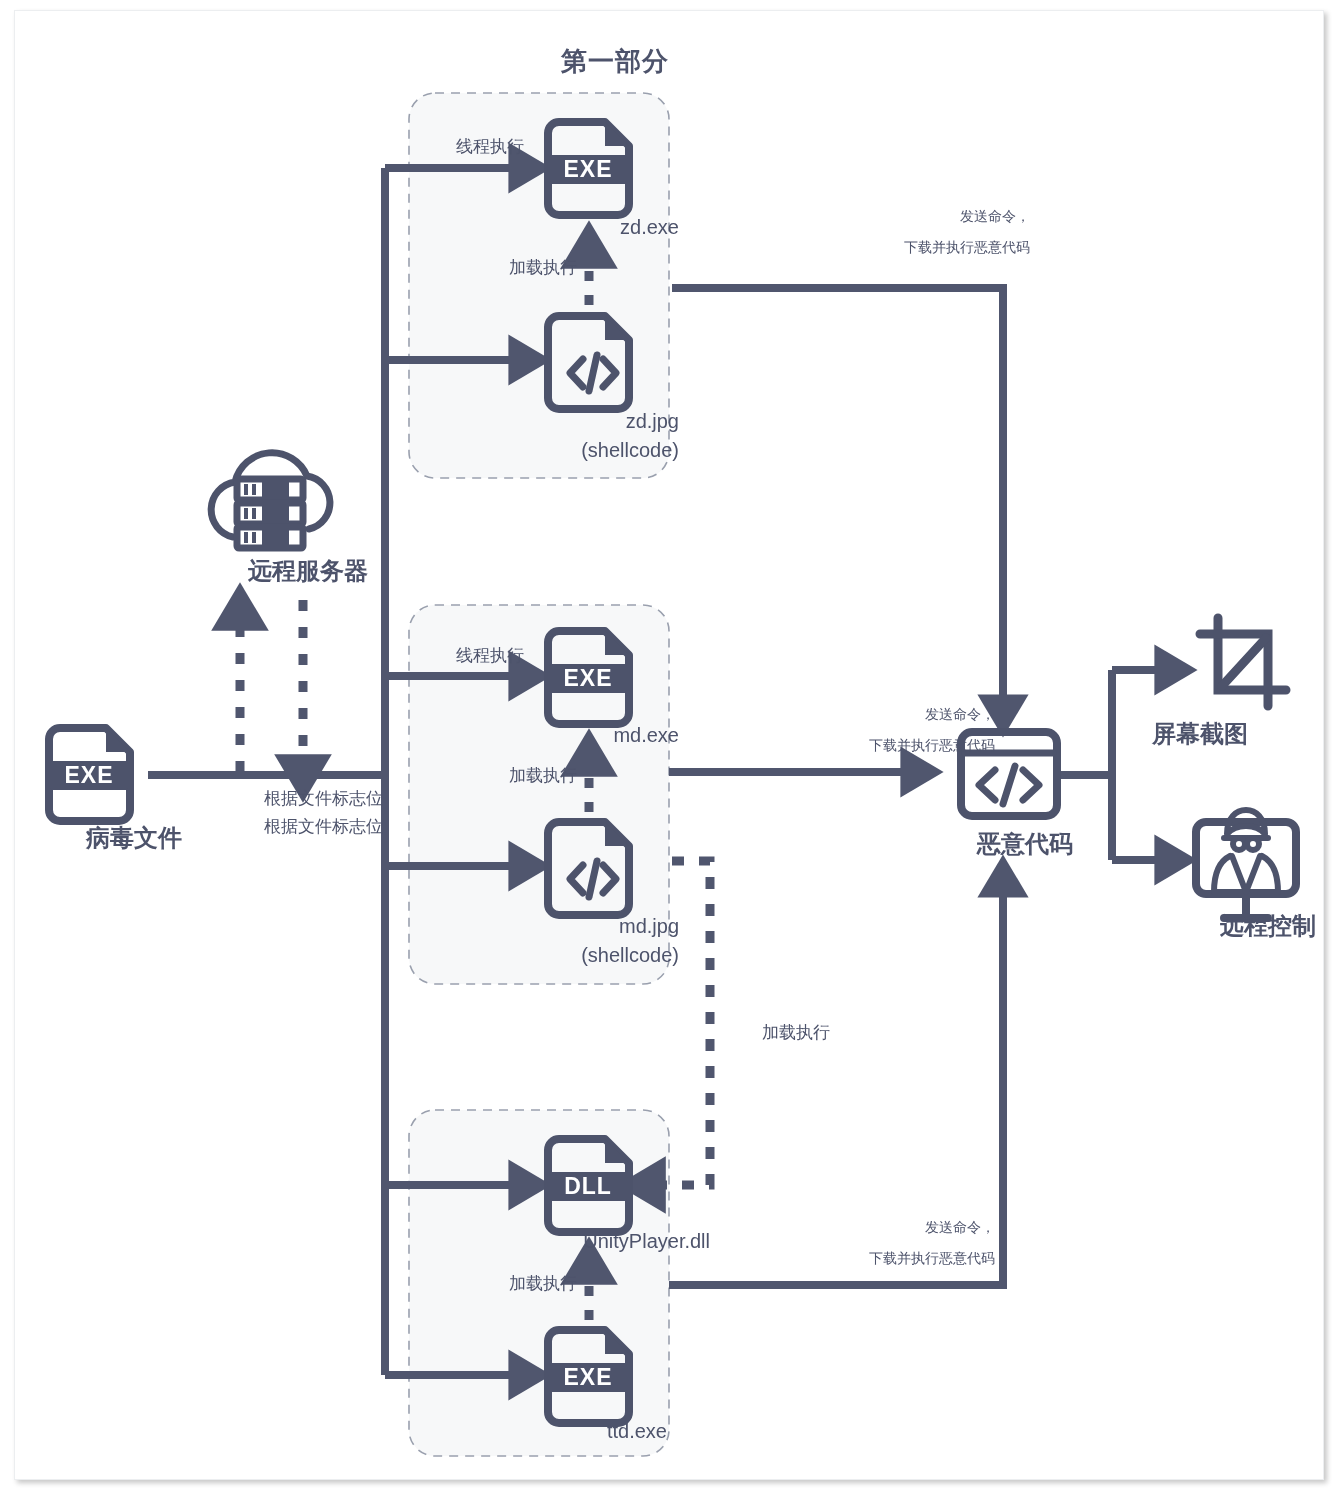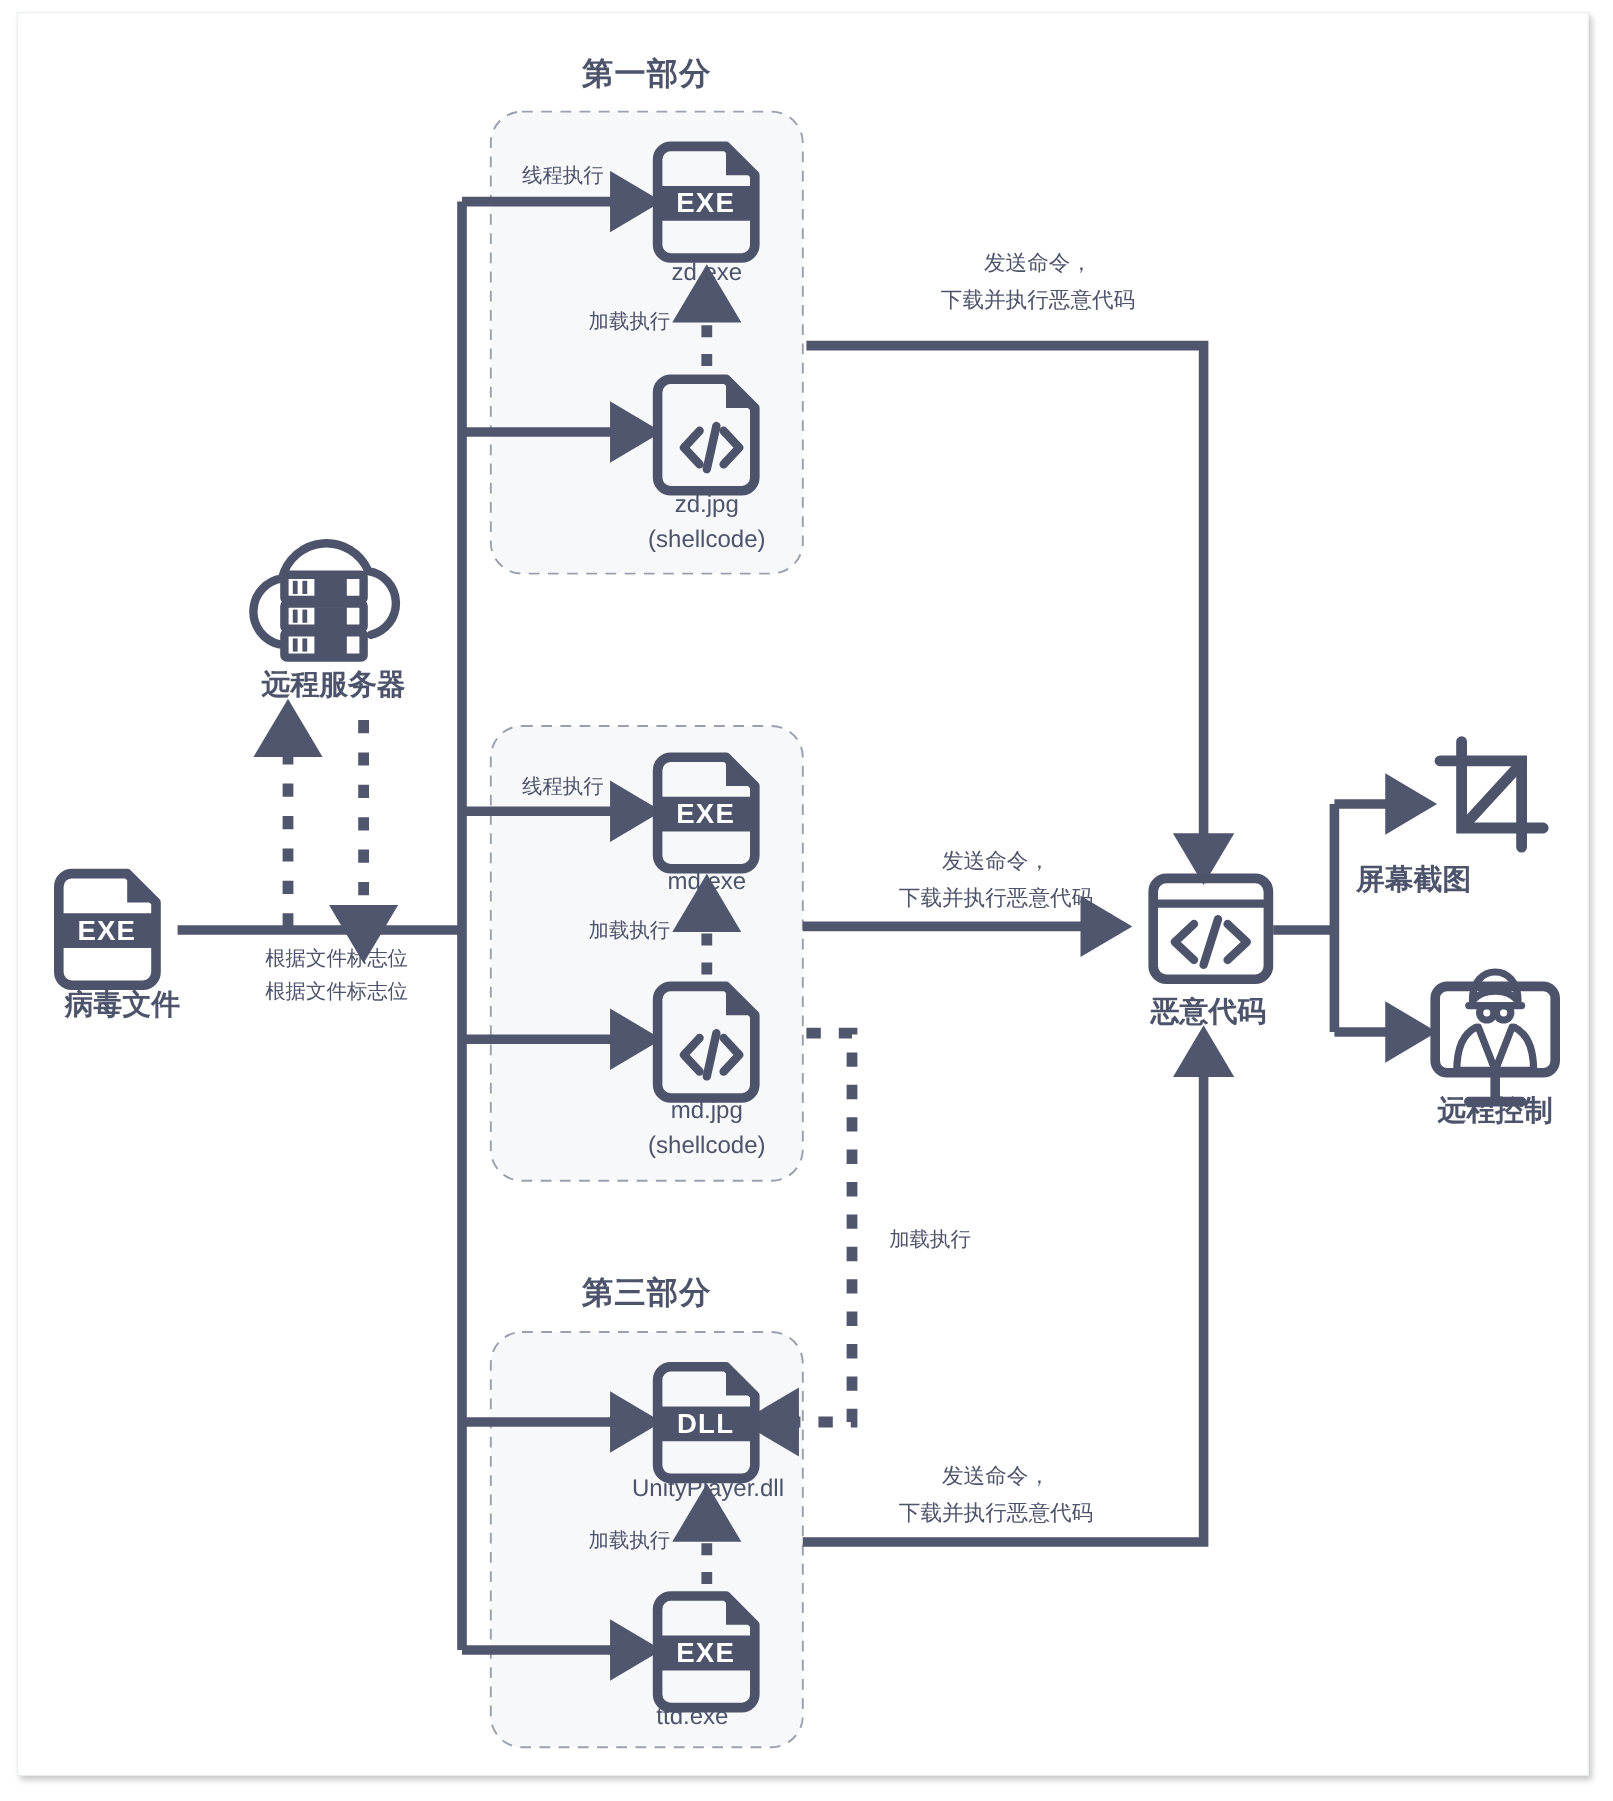--- a/index.html
+++ b/index.html
@@ -1,26 +1,26 @@
 <!DOCTYPE html>
 <html><head>
 <meta charset="utf-8">
 <style>
   html,body{margin:0;padding:0;background:#ffffff;}
   body{width:1344px;height:1501px;font-family:"Liberation Sans","DejaVu Sans",sans-serif;overflow:hidden;}
   #page{position:relative;width:1344px;height:1501px;background:#fff;}
   #frame{position:absolute;left:14px;top:10px;width:1308px;height:1468px;background:#fff;
          border:1px solid #eceef0;box-shadow:3px 3px 5px rgba(0,0,0,0.22);}
   svg#canvas{position:absolute;left:0;top:0;width:1344px;height:1501px;}
-  .lbl{position:absolute;color:#4d536b;line-height:1.35;text-align:center;white-space:pre;}
+  .lbl{position:absolute;color:#4d536b;line-height:1.35;text-align:right;white-space:pre;}
   .sect-title{font-size:26px;font-weight:bold;letter-spacing:1px;}
   .node-name{font-size:20px;}
   .node-name-cn{font-size:24px;font-weight:bold;}
   .edge-lbl{font-size:17px;}
-  .edge-lbl-big{font-size:18px;}
+  .edge-lbl-big{font-size:14px;}
 </style>
 </head>
 <body>
 
 <div id="page">
   <div id="frame"></div>
 
   <svg id="canvas" viewBox="0 0 1344 1501">
     <defs>
       <marker id="ah" markerWidth="9" markerHeight="9" refX="2.2" refY="3.2" orient="auto" markerUnits="strokeWidth">
@@ -204,21 +204,20 @@
         <path d="M41,38 a6,6 0 1 0 12,0 a6,6 0 1 0 -12,0"></path>
         <path d="M55,38 a6,6 0 1 0 12,0 a6,6 0 1 0 -12,0"></path>
         <path d="M53,38 L55,38"></path>
         <path d="M38,50 C26,56 22,70 22,86 L86,86 C86,70 82,56 70,50"></path>
         <path d="M40,50 L54,86 L68,50"></path>
       </g>
     </g>
   </svg>
 
   <div class="lbl sect-title" style="left:409px;top:44px;width:260px;">第一部分</div>
-  <div class="lbl sect-title" style="left:409px;top:1060px;width:260px;">第三部分</div>
 
   <div class="lbl node-name-cn" style="left:22px;top:822px;width:160px;">病毒文件</div>
 
   <div class="lbl node-name-cn" style="left:188px;top:555px;width:180px;">远程服务器</div>
 
   <div class="lbl edge-lbl" style="left:178px;top:788px;width:205px;">根据文件标志位</div>
   <div class="lbl edge-lbl" style="left:178px;top:816px;width:205px;">根据文件标志位</div>
 
   <div class="lbl edge-lbl" style="left:414px;top:136px;width:110px;">线程执行</div>
   <div class="lbl node-name" style="left:499px;top:214px;width:180px;">zd.exe</div>

